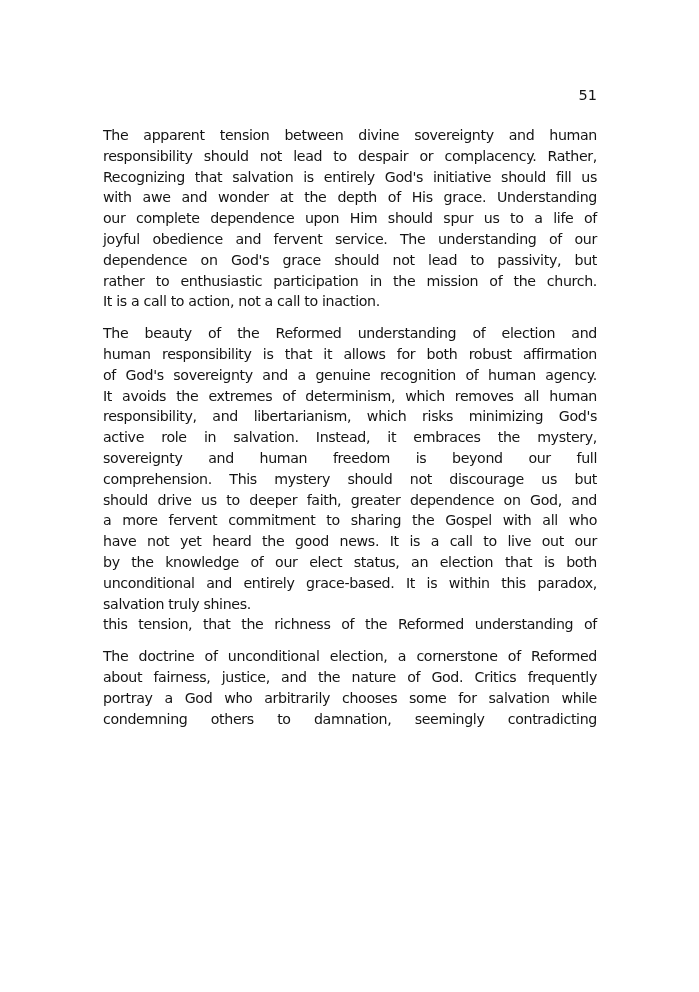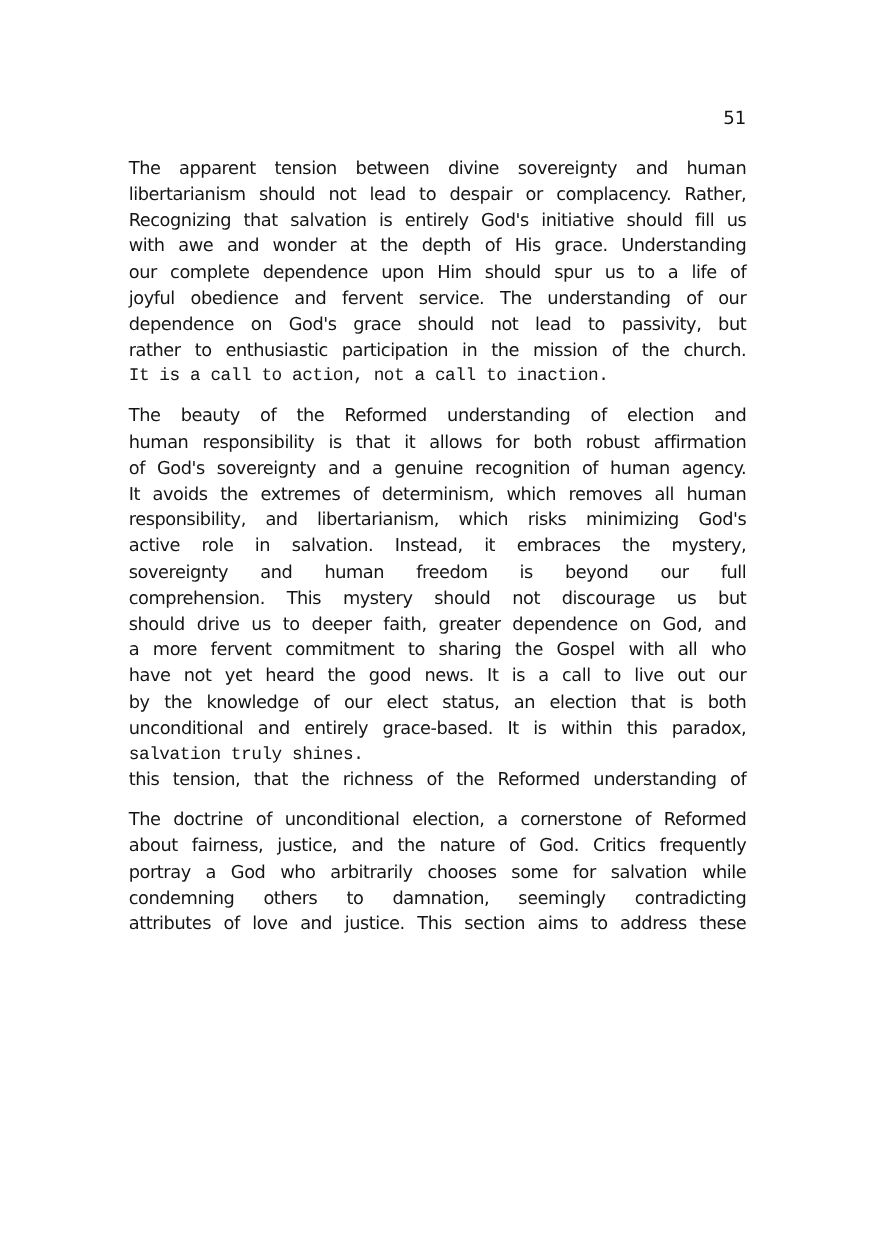--- a/index.html
+++ b/index.html
@@ -38,32 +38,31 @@
     }
     .line {
       display: block;
       text-align: justify;
       text-align-last: justify;
       white-space: nowrap;
       overflow: visible;
     }
     .line.last {
       text-align-last: left;
-      font-family: Liberation Mono, monospace;
     }
   </style>
 </head>
 <body>
 
 <div class="page-number">51</div>
 
 <div class="content">
   <p class="para">
       <span class="line">The apparent tension between divine sovereignty and human</span>
-      <span class="line">libertarianism should not lead to despair or complacency. Rather,</span>
+      <span class="line">responsibility should not lead to despair or complacency. Rather,</span>
       <span class="line">Recognizing that salvation is entirely God's initiative should fill us</span>
       <span class="line">with awe and wonder at the depth of His grace. Understanding</span>
       <span class="line">our complete dependence upon Him should spur us to a life of</span>
       <span class="line">joyful obedience and fervent service. The understanding of our</span>
       <span class="line">dependence on God's grace should not lead to passivity, but</span>
       <span class="line">rather to enthusiastic participation in the mission of the church.</span>
       <span class="line last">It is a call to action, not a call to inaction.</span>
     </p>
   <p class="para">
       <span class="line">The beauty of the Reformed understanding of election and</span>
@@ -80,15 +79,14 @@
       <span class="line">by the knowledge of our elect status, an election that is both</span>
       <span class="line">unconditional and entirely grace-based. It is within this paradox,</span>
       <span class="line last">salvation truly shines.</span>
       <span class="line">this tension, that the richness of the Reformed understanding of</span>
     </p>
   <p class="para">
       <span class="line">The doctrine of unconditional election, a cornerstone of Reformed</span>
       <span class="line">about fairness, justice, and the nature of God. Critics frequently</span>
       <span class="line">portray a God who arbitrarily chooses some for salvation while</span>
       <span class="line">condemning others to damnation, seemingly contradicting</span>
-      <span class="line">attributes of love and justice. This section aims to address these</span>
     </p>
 </div>
 
 </body></html>

